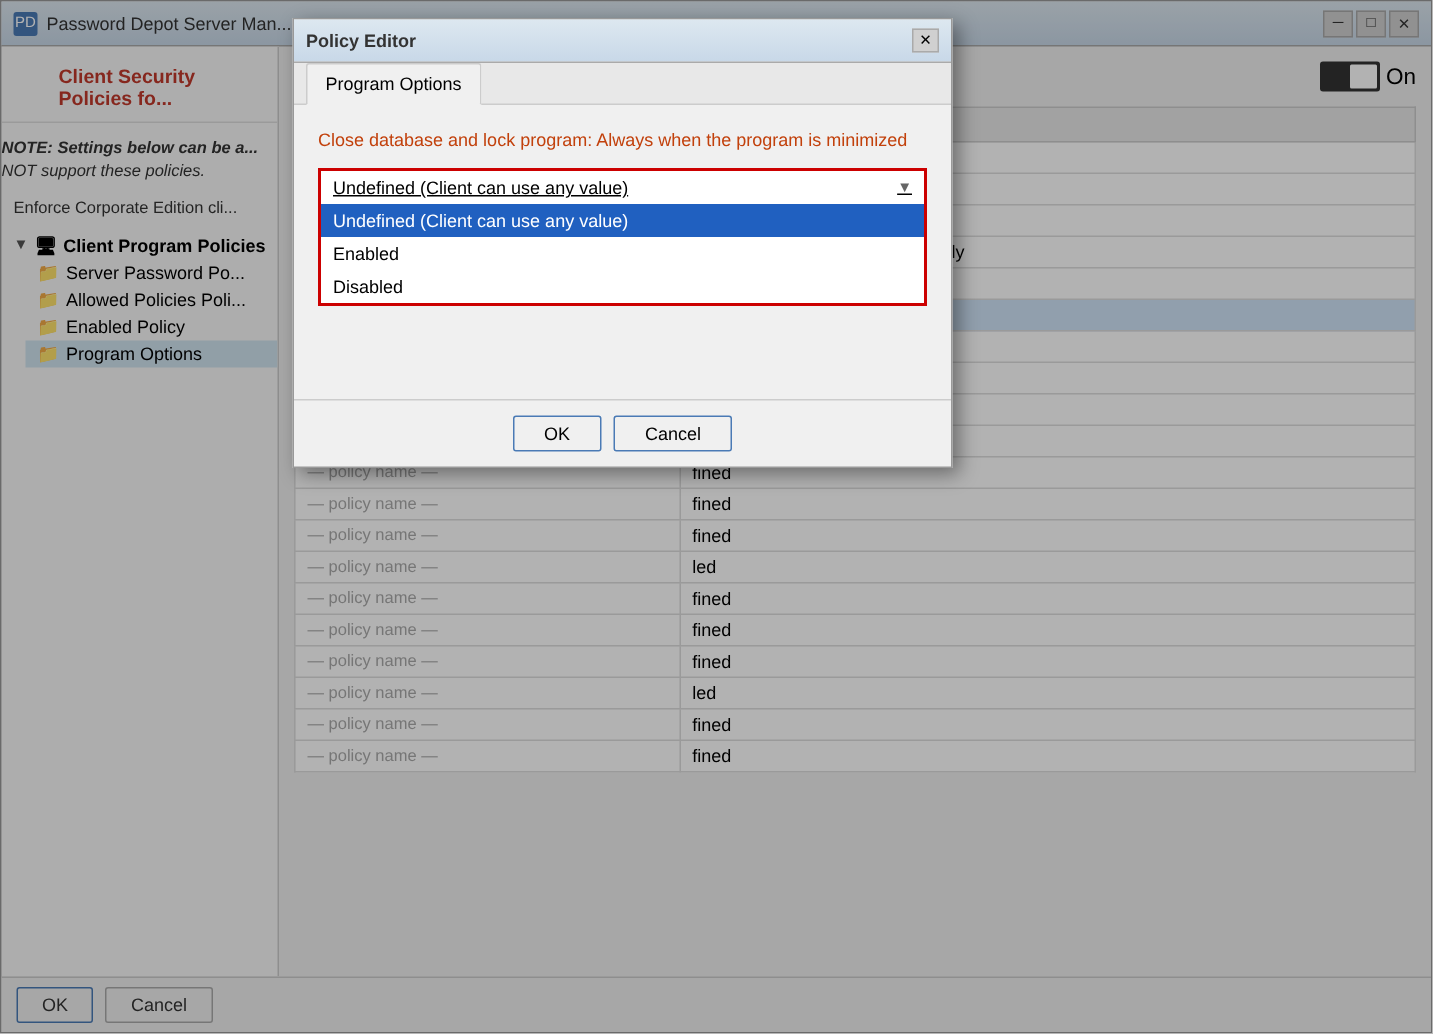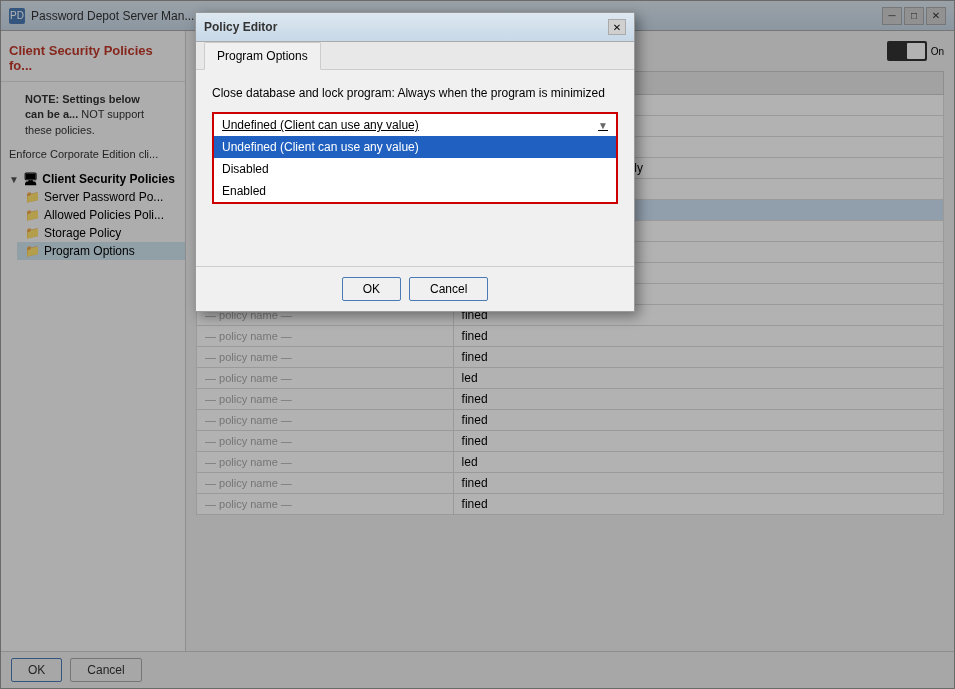--- a/index.html
+++ b/index.html
@@ -87,27 +87,29 @@
 
     .sidebar-header {
       padding: 4px 8px 8px 8px;
       border-bottom: 1px solid #ddd;
       margin-bottom: 4px;
     }
     .sidebar-title {
       color: #c0392b;
       font-size: 13px;
       font-weight: bold;
+      margin-left: 30px;
     }
 
     .sidebar-note {
-      padding: 6px 24px;
+      padding: 6px 0;
       font-size: 11px;
       color: #333;
       line-height: 1.4;
+      font-style: italic;
     }
     .sidebar-note strong {
       font-weight: bold;
     }
 
     .sidebar-enforce {
       padding: 4px 8px;
       font-size: 11px;
       color: #333;
       margin-bottom: 6px;
@@ -178,21 +180,21 @@
     }
     .toggle-thumb {
       width: 18px;
       height: 16px;
       background: white;
       position: absolute;
       right: 2px;
       border-radius: 1px;
     }
     .toggle-label {
-      font-size: 10px;
+      font-size: 15px;
     }
 
     
     .policy-table {
       width: 100%;
       border-collapse: collapse;
       font-size: 12px;
     }
     .policy-table th {
       background: #e8e8e8;
@@ -305,21 +307,21 @@
       border-radius: 2px 2px 0 0;
     }
 
     .modal-body {
       flex: 1;
       padding: 16px;
     }
 
     .modal-description {
       font-size: 12px;
-      color: #000000;
+      color: #c2410c;
       margin-bottom: 12px;
     }
 
     
     .dropdown-container {
       border: 2px solid #cc0000;
       background: white;
       position: relative;
       text-decoration: underline;
     }
@@ -406,34 +408,34 @@
       </div>
       <div class="sidebar-note">
         <strong>NOTE: Settings below can be a...</strong>
         <span>NOT support these policies.</span>
       </div>
       <div class="sidebar-enforce">Enforce Corporate Edition cli...</div>
 
       <div class="tree-item tree-parent">
         <span class="expand-icon">▼</span>
         <span>🖥</span>
-        <span>Client Security Policies</span>
+        <span>Client Program Policies</span>
       </div>
       <div class="tree-children">
         <div class="tree-item">
           <span class="folder-icon">📁</span>
           <span>Server Password Po...</span>
         </div>
         <div class="tree-item">
           <span class="folder-icon">📁</span>
           <span>Allowed Policies Poli...</span>
         </div>
         <div class="tree-item">
           <span class="folder-icon">📁</span>
-          <span>Storage Policy</span>
+          <span>Enabled Policy</span>
         </div>
         <div class="tree-item selected">
           <span class="folder-icon">📁</span>
           <span>Program Options</span>
         </div>
       </div>
     </div>
 
     <div class="main-panel">
       <div class="panel-header">
@@ -567,22 +569,22 @@
       <div class="modal-body">
         <div class="modal-description">Close database and lock program: Always when the program is minimized</div>
 
         <div class="dropdown-container">
           <div class="dropdown-select">
             <span>Undefined (Client can use any value)</span>
             <span class="dropdown-arrow">▼</span>
           </div>
           <div class="dropdown-list">
             <div class="dropdown-item selected">Undefined (Client can use any value)</div>
+            <div class="dropdown-item">Enabled</div>
             <div class="dropdown-item">Disabled</div>
-            <div class="dropdown-item">Enabled</div>
           </div>
         </div>
       </div>
 
       <div class="modal-footer">
         <button class="btn-modal">OK</button>
         <button class="btn-modal">Cancel</button>
       </div>
     </div>
   </div>

